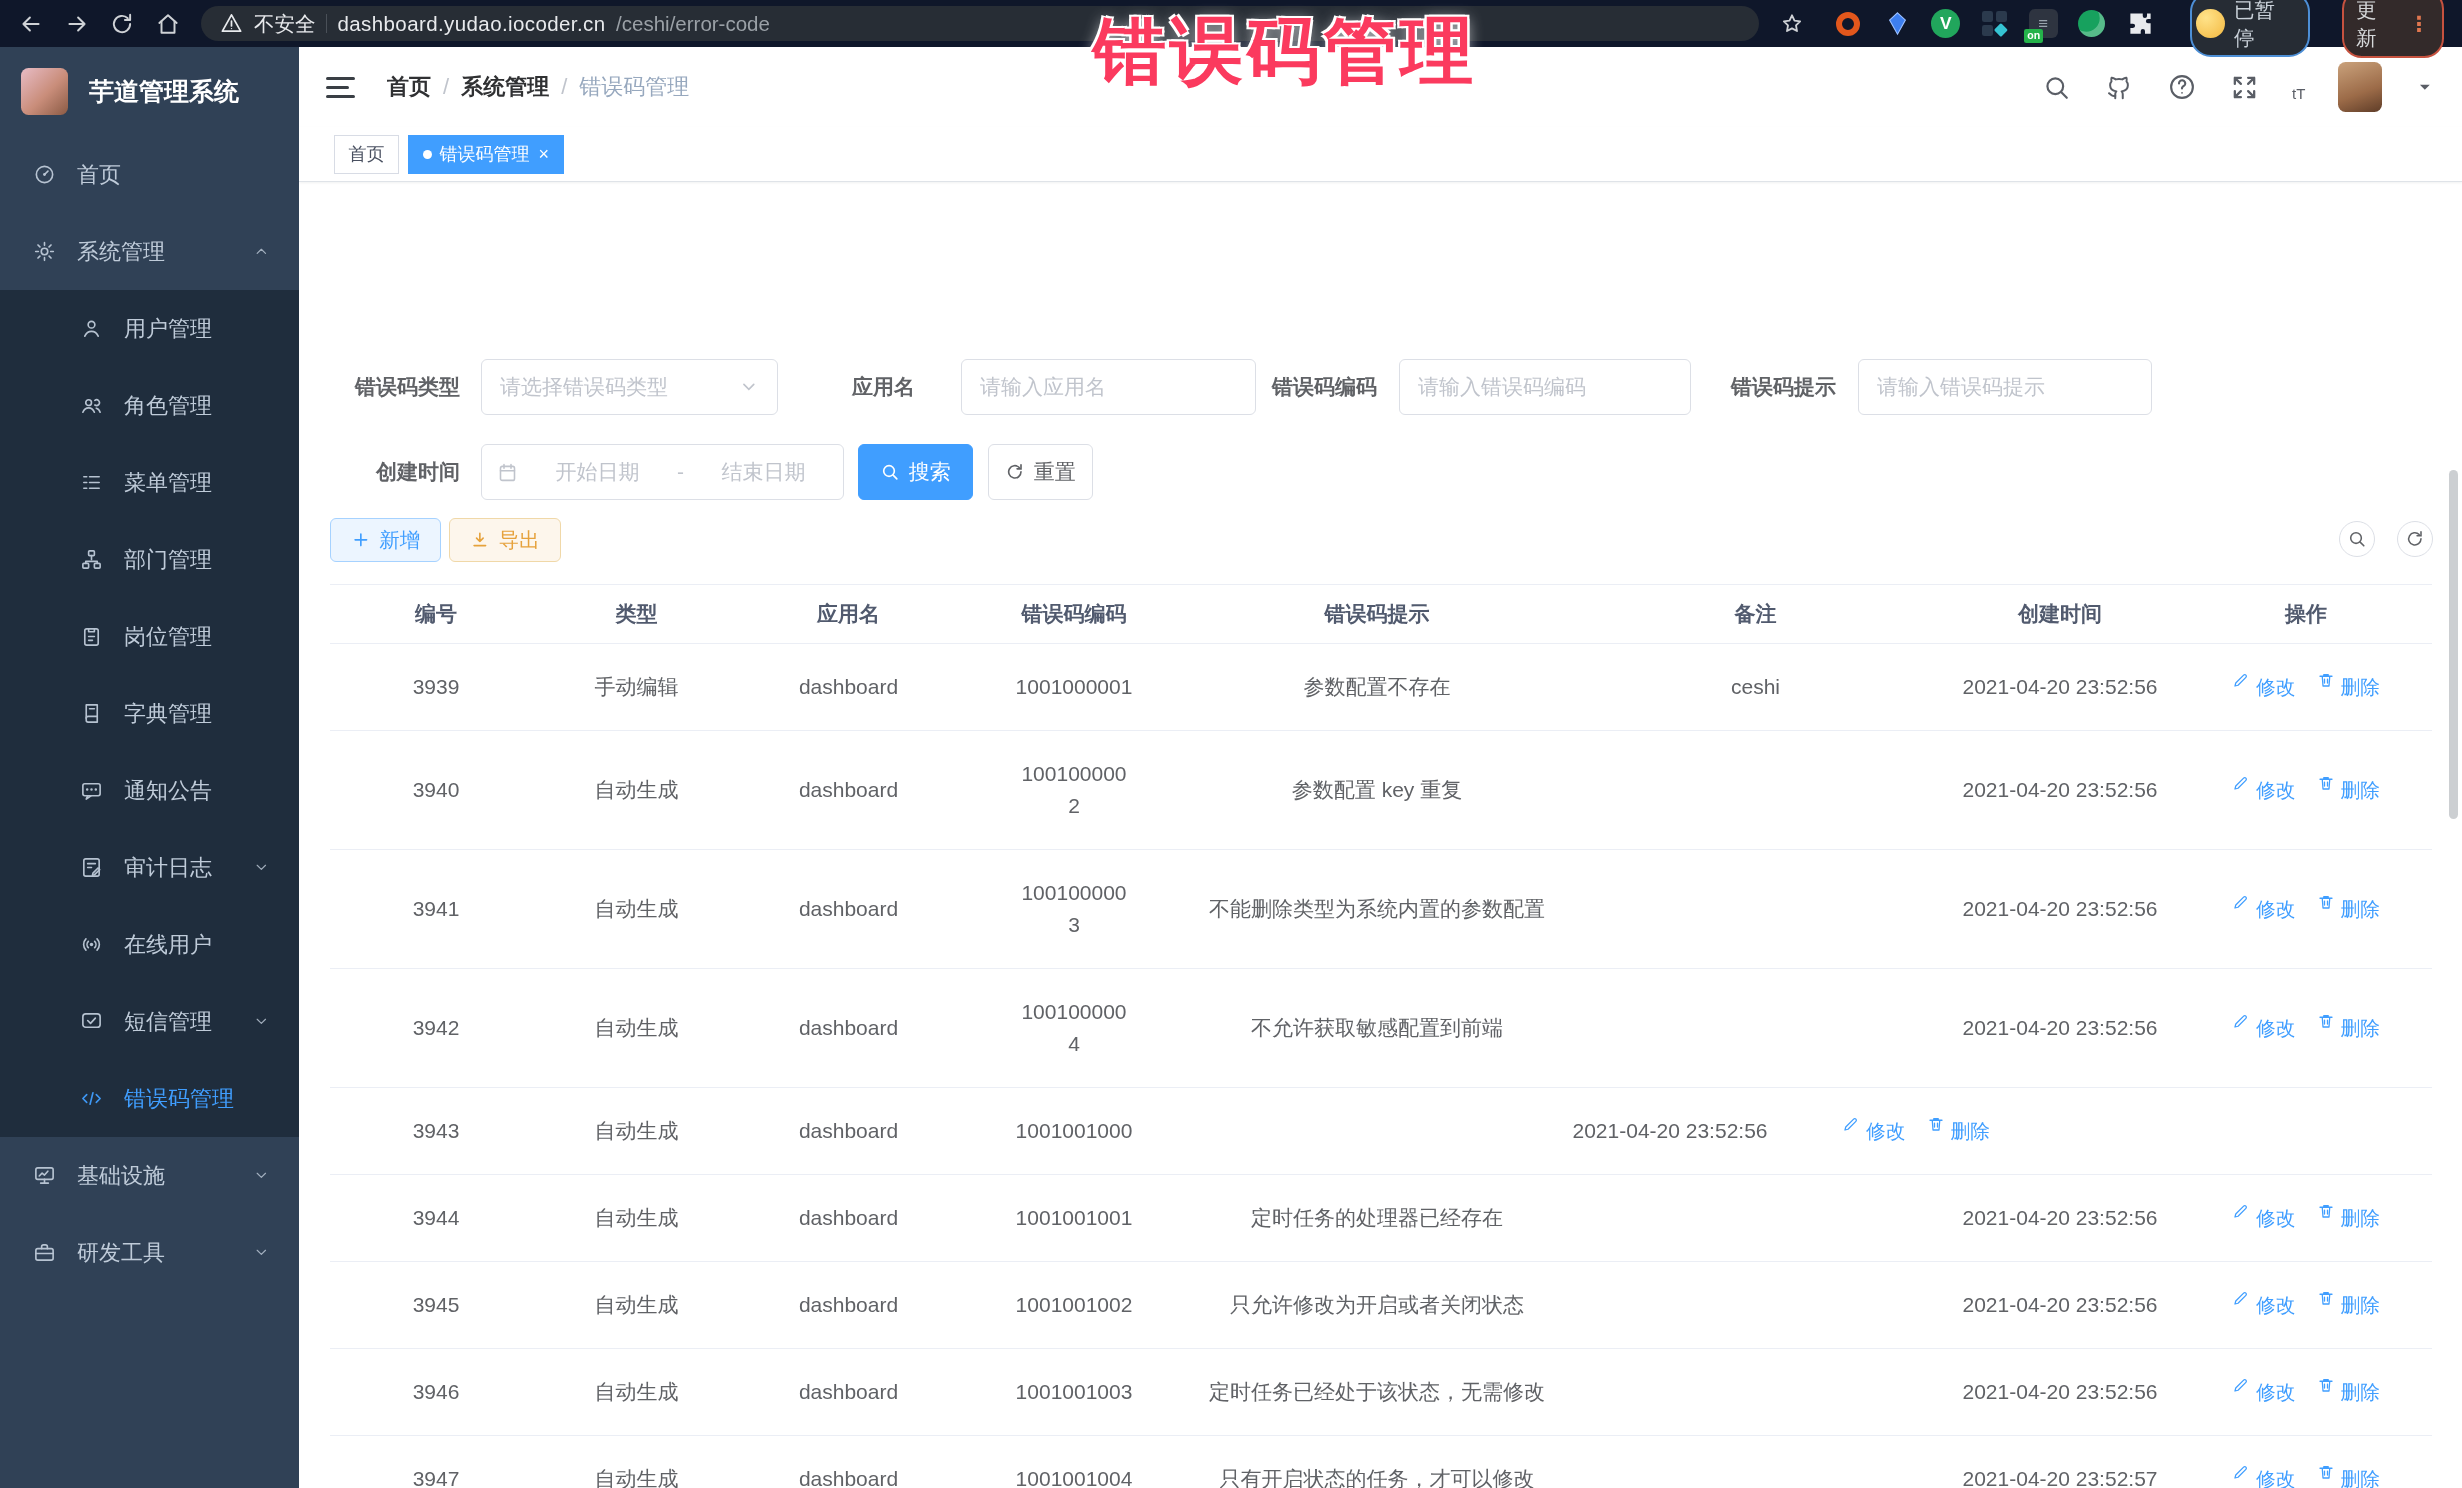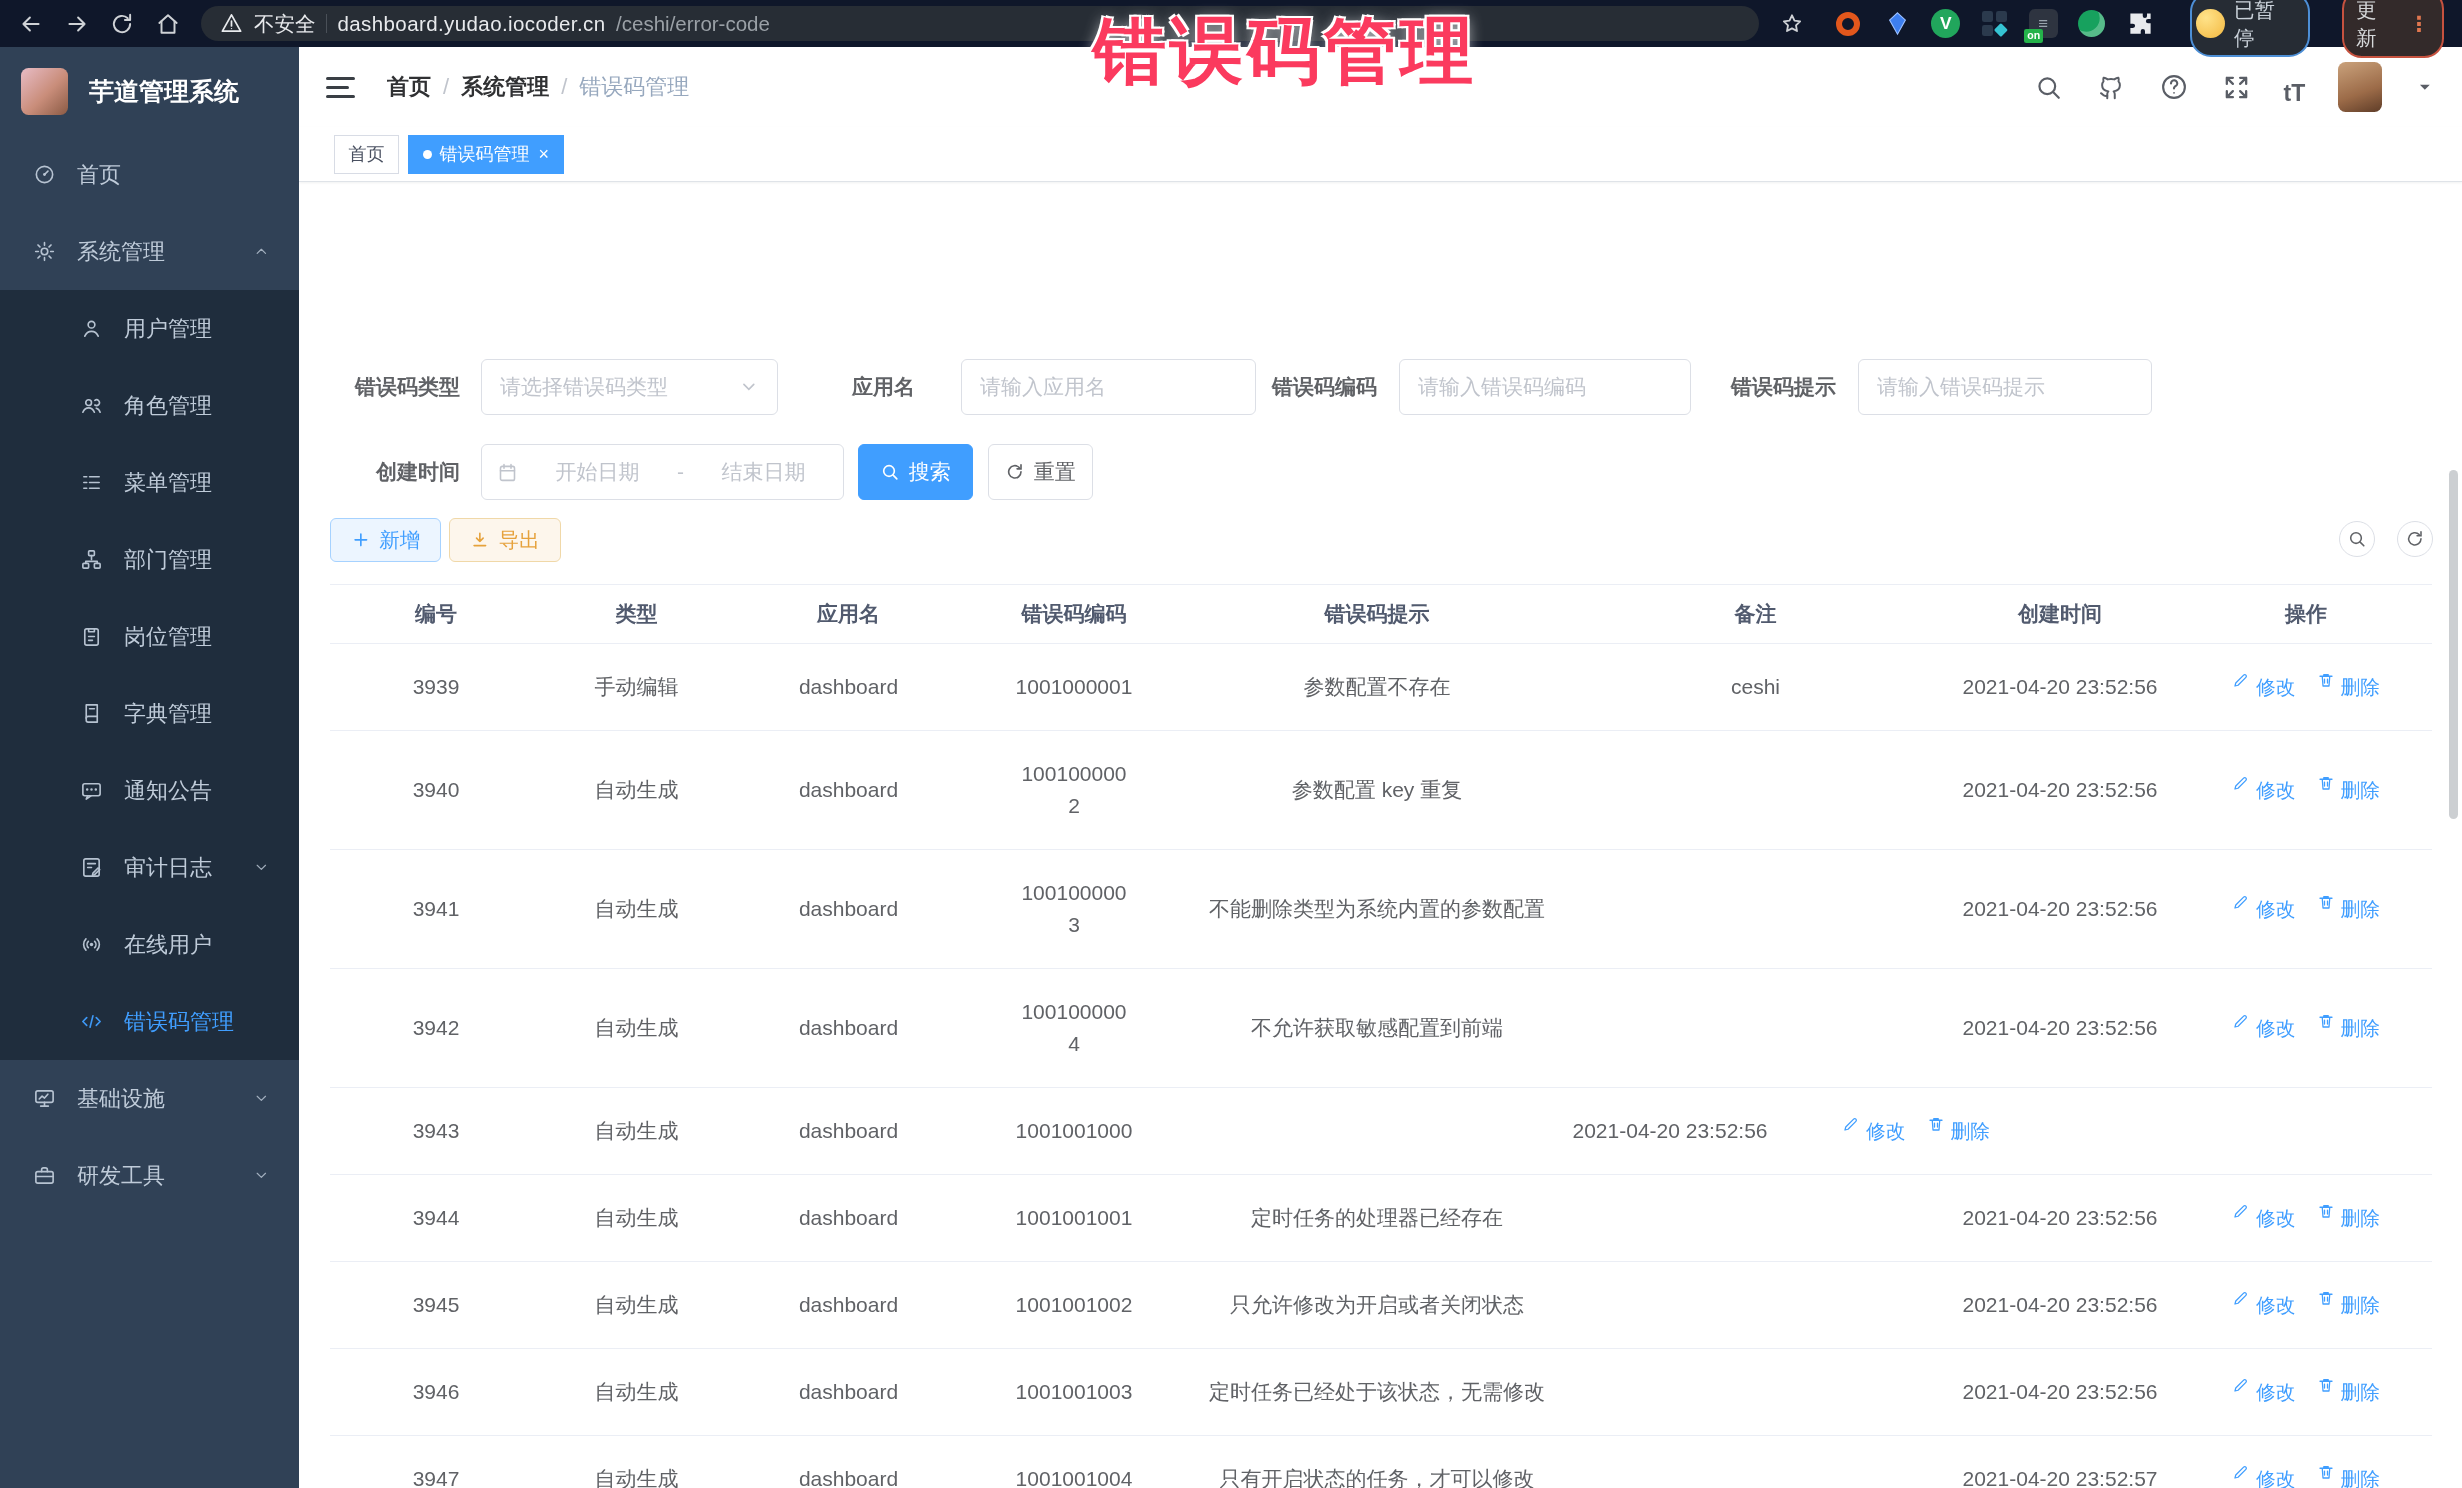--- a/index.html
+++ b/index.html
@@ -55,21 +55,21 @@
   .content{position:absolute;left:299px;top:47px;right:0;bottom:0;background:#fff;}
   .navbar{height:80px;display:flex;align-items:center;padding:0 27px;box-sizing:border-box;}
   .hamburger{width:29px;display:flex;flex-direction:column;gap:6px;cursor:pointer;}
   .hamburger i{height:3px;background:#3a3f45;border-radius:1.5px;}
   .hamburger i:nth-child(2){width:78%;}
   .breadcrumb{margin-left:32px;font-size:22px;display:flex;align-items:center;}
   .crumb{color:#303133;font-weight:600;}
   .crumb-sep{color:#c0c4cc;margin:0 12px;font-weight:400;}
   .crumb.current{color:#97a8be;font-weight:400;}
   .nav-right{margin-left:auto;display:flex;align-items:center;gap:33px;color:#5a5e66;}
-  .fontsize-ind{font-size:23px;font-weight:700;color:#5a5e66;margin-top:12px;}
+  .fontsize-ind{font-size:15px;font-weight:400;color:#5a5e66;margin-top:12px;}
   .avatar-img{width:44px;height:50px;border-radius:7.6px;
     background:linear-gradient(160deg,#caa27c 0%,#9c6b48 60%,#5f3d28 100%);}
   .tagsbar{height:55px;border-bottom:0.8px solid #dfe3e8;box-shadow:0 0.8px 3px rgba(0,21,41,.08);
     display:flex;align-items:center;gap:9px;padding:0 35px;box-sizing:border-box;}
   .tag{height:39px;display:flex;align-items:center;gap:7.6px;padding:0 13.6px;border:0.8px solid #d8dce5;
     background:#fff;color:#495060;font-size:18px;cursor:pointer;box-sizing:border-box;}
   .tag.active{background:#409eff;border-color:#409eff;color:#fff;}
   .tag .dot{width:9px;height:9px;border-radius:50%;background:#fff;}
   .tag .close{font-size:18px;line-height:1;margin-left:1.5px;}
   
@@ -311,20 +311,34 @@
         </div>
         <div class="menu-item sub">
           <span class="mi">
             <svg viewBox="0 0 24 24" width="23" height="23" fill="none" stroke="currentColor" stroke-width="1.7" stroke-linecap="round" stroke-linejoin="round">
               <circle cx="12" cy="12" r="1.8" fill="currentColor" stroke="none"></circle>
               <path d="M8.7 15.3a4.7 4.7 0 0 1 0-6.6M15.3 8.7a4.7 4.7 0 0 1 0 6.6M6.2 17.8a8.2 8.2 0 0 1 0-11.6M17.8 6.2a8.2 8.2 0 0 1 0 11.6"></path>
             </svg>
           </span>
           <span>在线用户</span>
         </div>
+        <div class="menu-item sub">
+          <span class="mi">
+            <svg viewBox="0 0 24 24" width="23" height="23" fill="none" stroke="currentColor" stroke-width="1.7" stroke-linecap="round" stroke-linejoin="round">
+              <rect x="3" y="4" width="18" height="14" rx="3"></rect>
+              <path d="M8 11l3 3 5-5.5"></path>
+            </svg>
+          </span>
+          <span>短信管理</span>
+          <span class="chev">
+            <svg viewBox="0 0 24 24" width="16.7" height="16.7" fill="none" stroke="currentColor" stroke-width="1.7" stroke-linecap="round" stroke-linejoin="round">
+              <path d="M6 9l6 6 6-6"></path>
+            </svg>
+          </span>
+        </div>
         <div class="menu-item sub active">
           <span class="mi">
             <svg viewBox="0 0 24 24" width="23" height="23" fill="none" stroke="currentColor" stroke-width="1.7" stroke-linecap="round" stroke-linejoin="round">
               <path d="M7 8l-4 4 4 4M17 8l4 4-4 4M13.5 6l-3 12"></path>
             </svg>
           </span>
           <span>错误码管理</span>
         </div>
       </div>
       <div class="menu-item">

